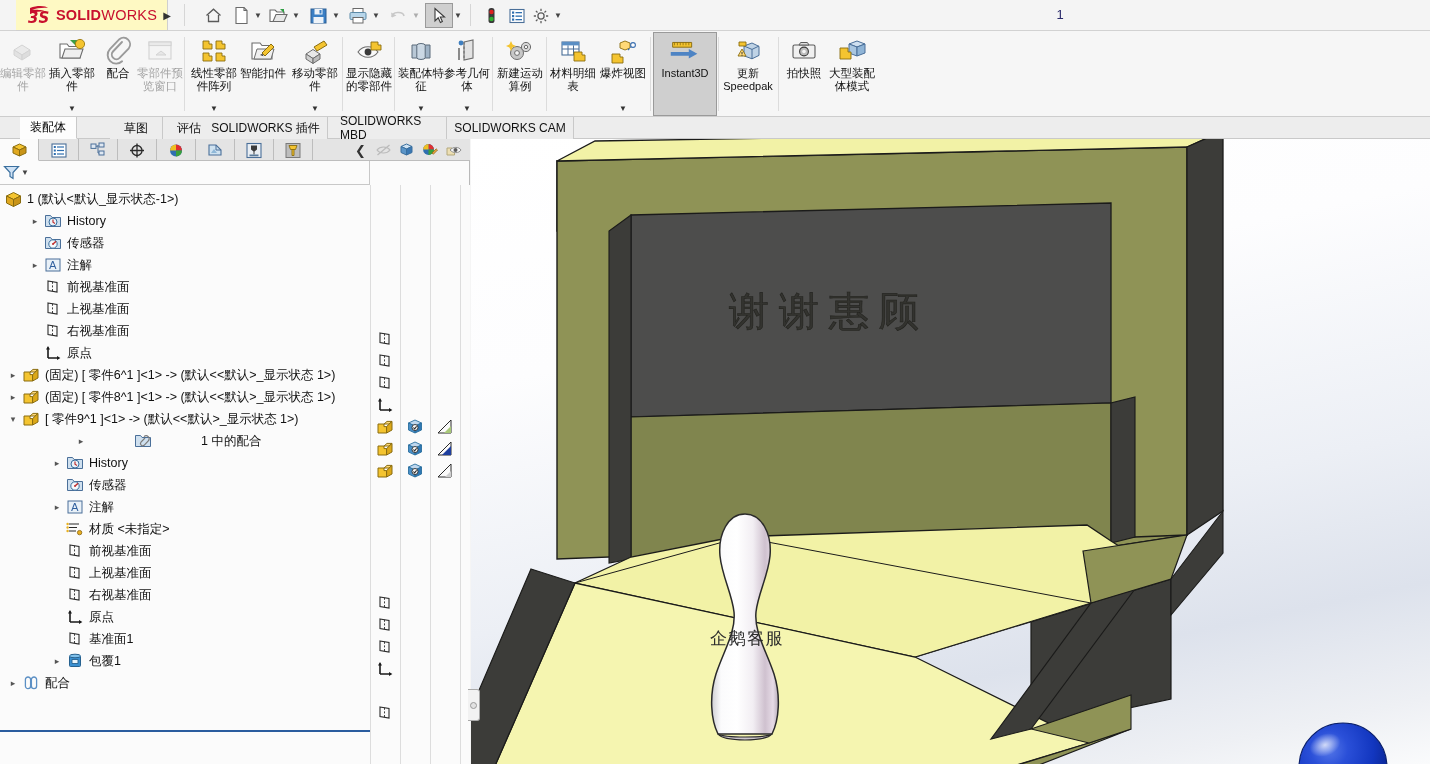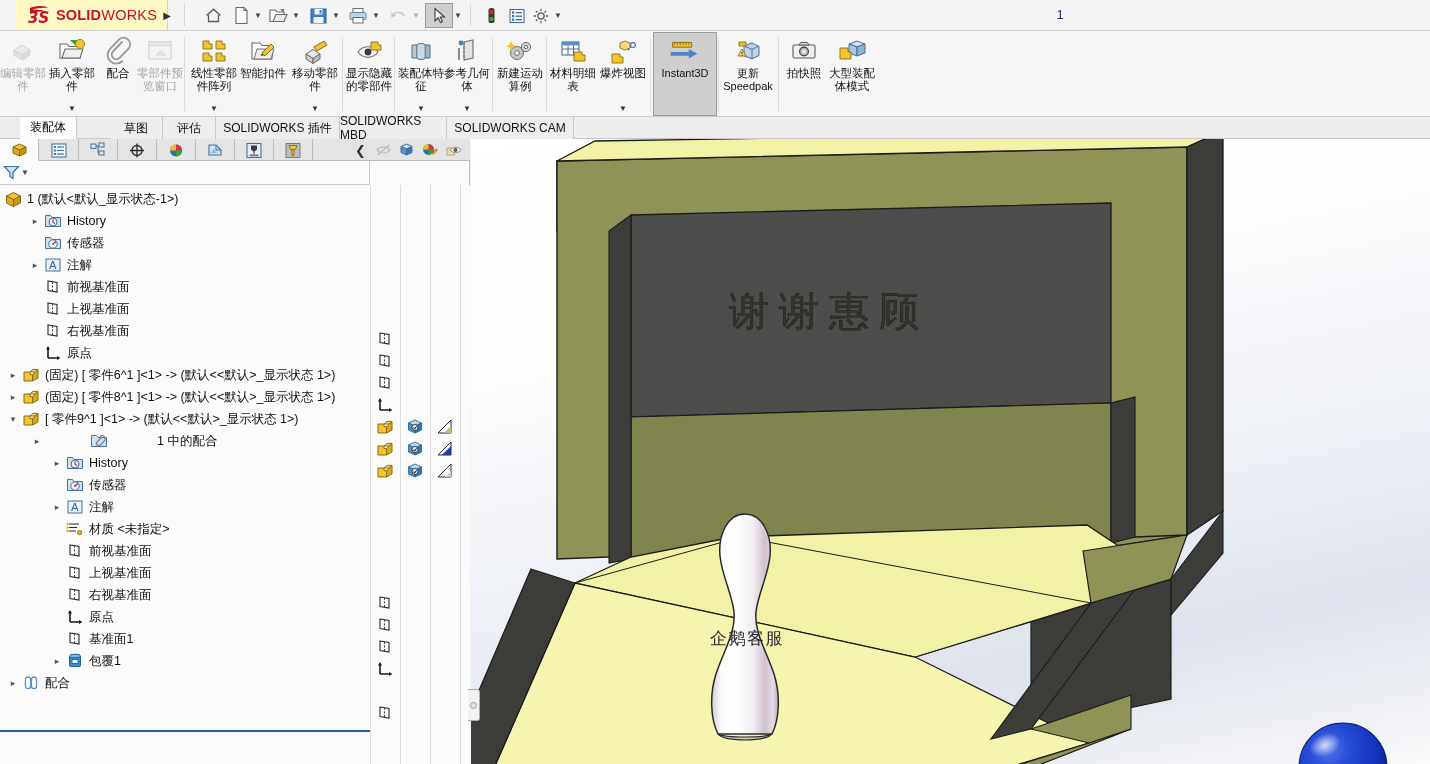--- a/index.html
+++ b/index.html
@@ -463,21 +463,21 @@
       </svg>
       <div class="rb-lbl">大型装配体模式</div>
     </div>
   </div>
 
   <div class="cmdtabs">
     <div class="cmdtab active" style="left:0px;   width:57px;margin-left:20px;">装配体</div>
     <div class="cmdtab" style="left:57px;  width:53px;margin-top:40px;">布局</div>
     <div class="cmdtab" style="left:110px; width:53px;">草图</div>
     <div class="cmdtab" style="left:163px; width:53px;">评估</div>
-    <div class="cmdtab" style="left:216px; width:124px;">SOLIDWORKS 插件</div>
+    <div class="cmdtab" style="left:204px; width:124px;">SOLIDWORKS 插件</div>
     <div class="cmdtab" style="left:340px; width:107px;">SOLIDWORKS MBD</div>
     <div class="cmdtab" style="left:447px; width:127px;">SOLIDWORKS CAM</div>
 
     <div class="viewtb">
       <div class="vt-btn">
         <svg width="18" height="17" viewBox="0 0 18 17">
           <circle cx="8" cy="7.5" r="5.2" fill="#eef4f9" stroke="#4a6f99" stroke-width="1.2"></circle>
           <path d="M11.8 11.4 L16 15.6" stroke="#4a6f99" stroke-width="1.7"></path>
           <path d="M8 4.5 v6 M5 7.5 h6" stroke="#3a3a3a" stroke-width=".9"></path>
         </svg>
@@ -784,21 +784,21 @@
             <span class="tw open"></span>
             <span class="ticon">
               <svg width="18" height="18" viewBox="0 0 18 18">
                 <path d="M2 6 h6 v2.6 h2.6 V15 H2 Z" fill="#f4c430" stroke="#8a6d10" stroke-width="1"></path>
                 <path d="M8 6 l3-2.6 h5 L13 6 Z" fill="#ffd977" stroke="#8a6d10" stroke-width="1"></path>
                 <path d="M16 3.4 V12 l-5.4 3 V8.6 Z" fill="#dca818" stroke="#8a6d10" stroke-width="1"></path>
               </svg>
             </span>
             <span class="tlbl">[ 零件9^1 ]&lt;1&gt; -&gt; (默认&lt;&lt;默认&gt;_显示状态 1&gt;)</span>
           </div>
-          <div class="trow" style="padding-left: 28px; gap: 44px;">
+          <div class="trow" style="padding-left: 72px; gap: 44px;">
             <span class="tw closed"></span>
             <span class="ticon">
               <svg width="18" height="18" viewBox="0 0 18 18">
                 <path d="M1.5 14.5 V3.5 h5 l1.6 2 h8.4 v9 Z" fill="#cfe0ef" stroke="#4a6f99" stroke-width="1"></path>
                 <path d="M11 6 l-4 4.2 a2.2 2.2 0 0 0 3.1 3.1 l4.2-4.4 a3 3 0 0 0-4.3-4.2" fill="none" stroke="#7a7a7a" stroke-width="1.2"></path>
               </svg>
             </span>
             <span class="tlbl">1 中的配合</span>
           </div>
           <div class="trow" style="padding-left: 48px;">

